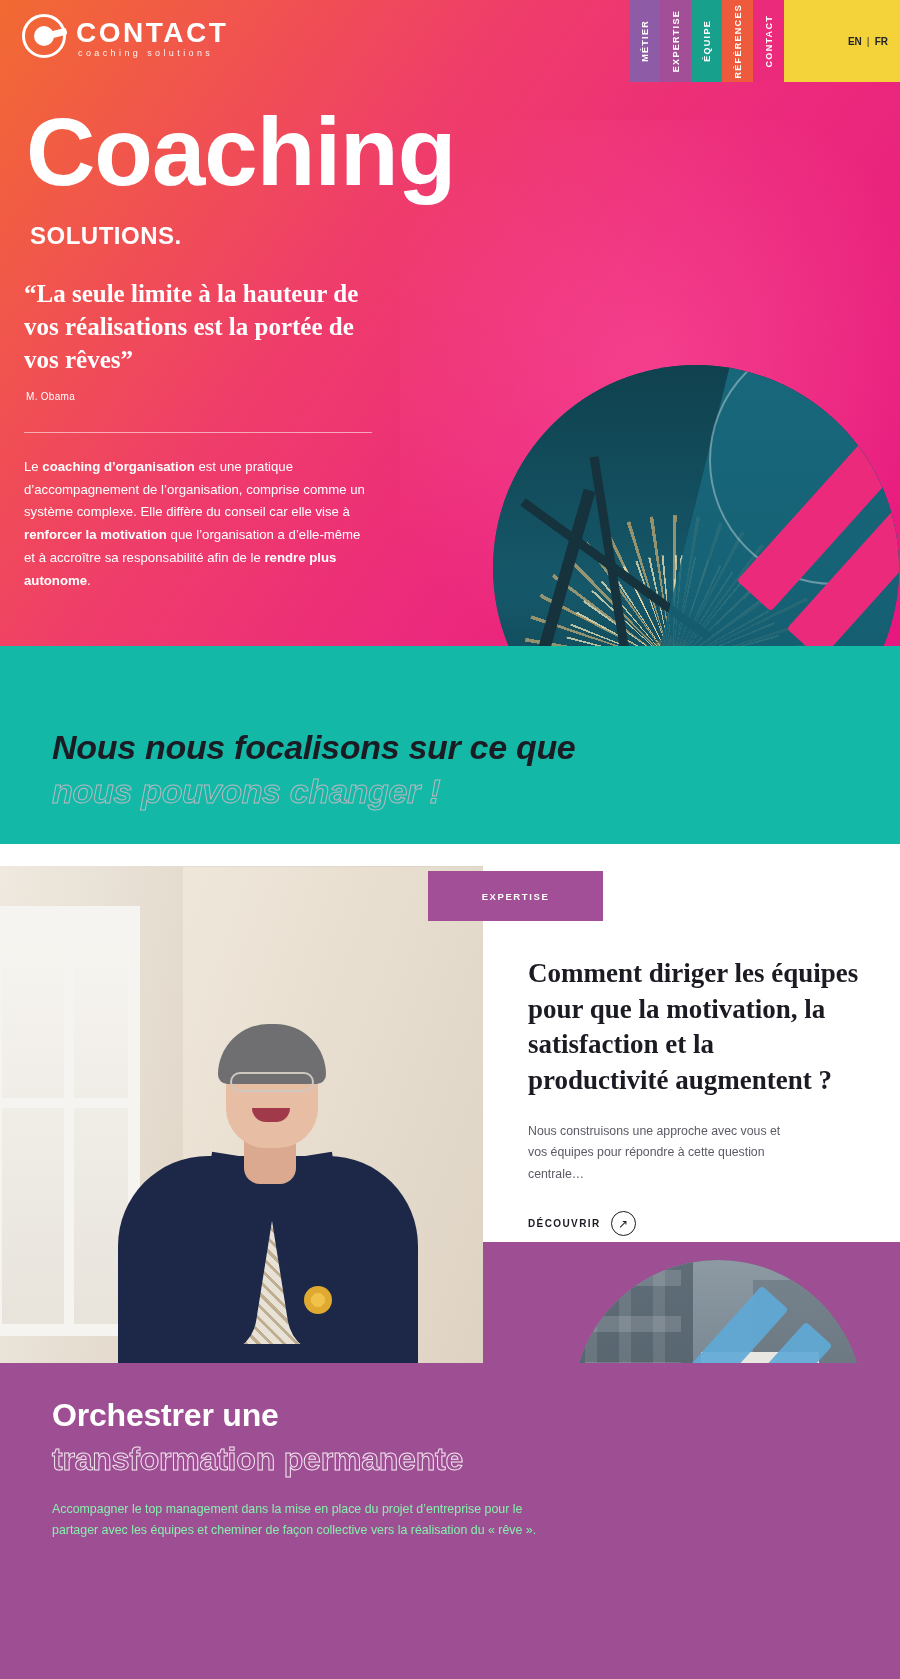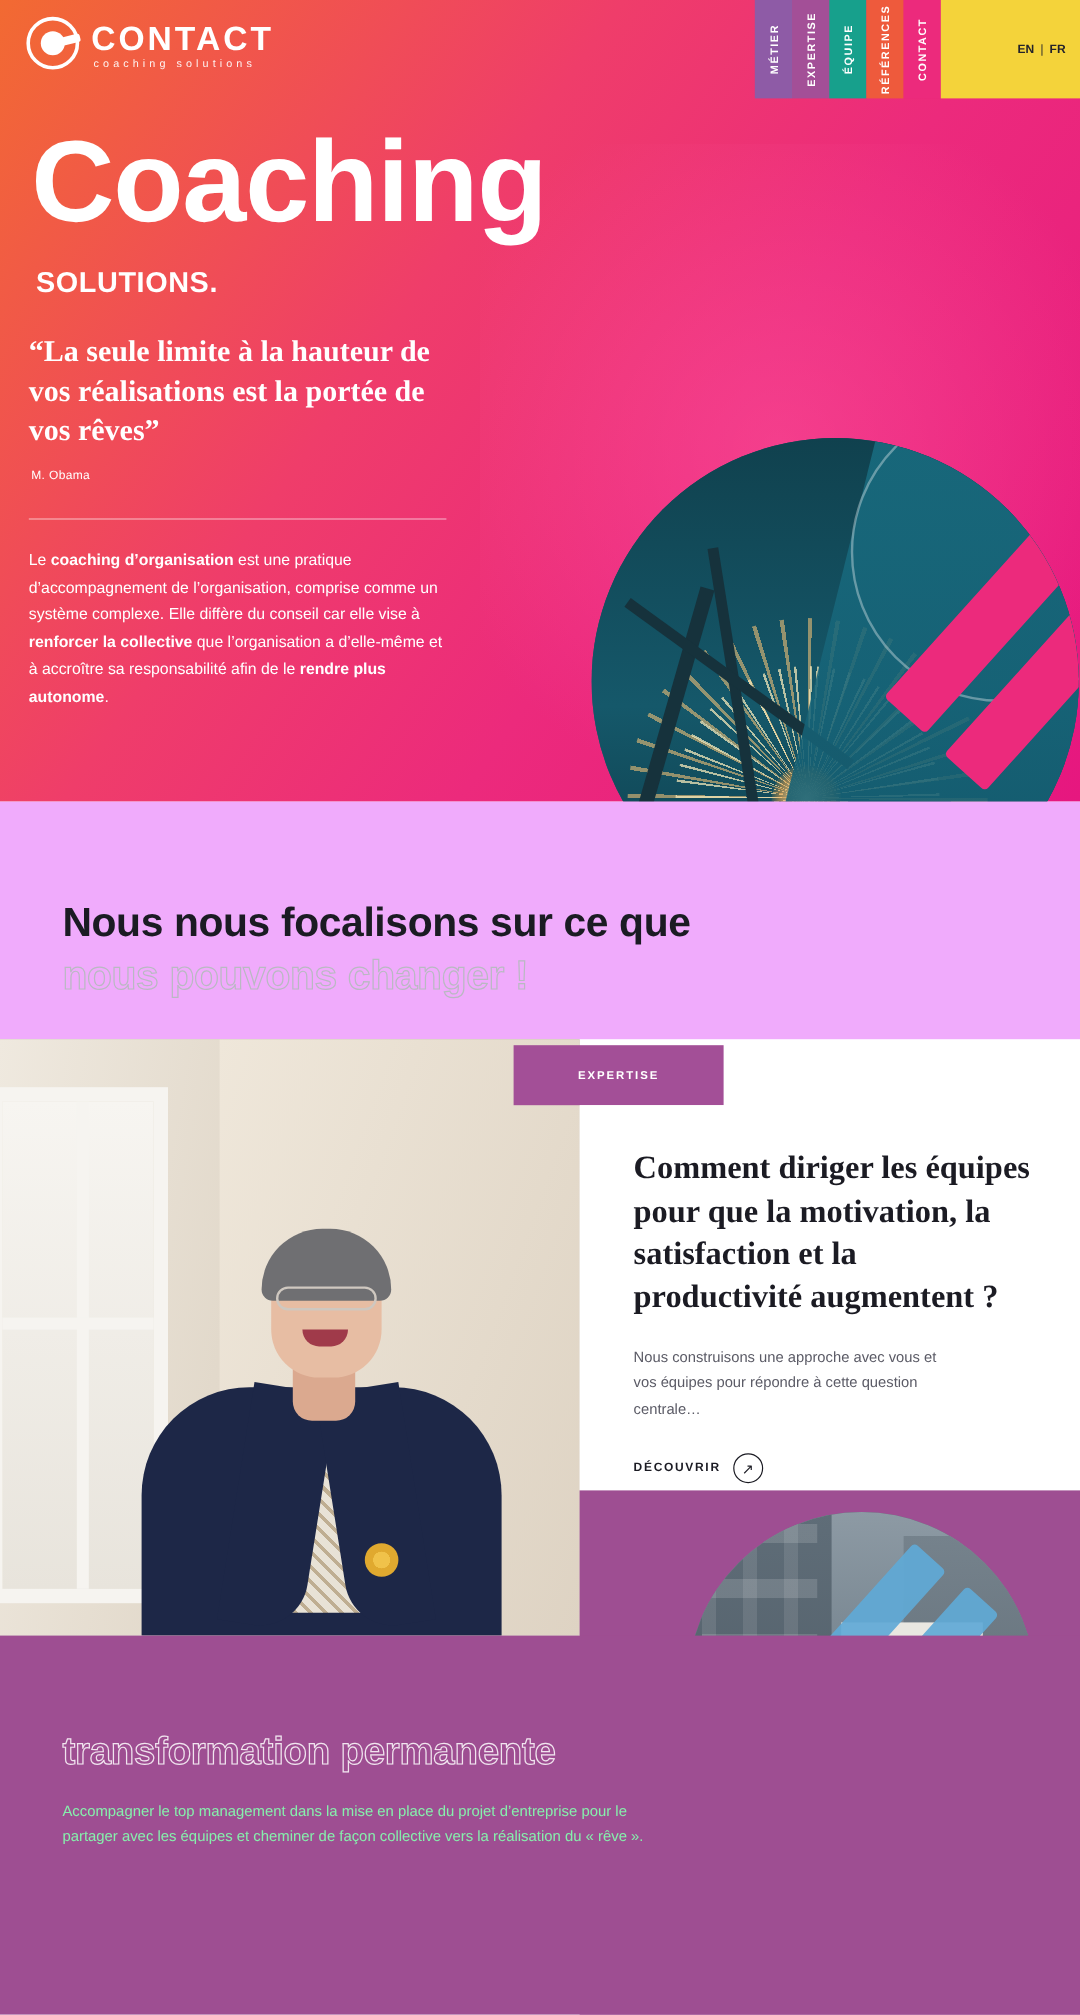--- a/index.html
+++ b/index.html
@@ -249,24 +249,25 @@
     position: absolute;
     right: -60px; top: -30px;
     width: 250px; height: 250px;
     border: 2px solid rgba(255,255,255,.35);
     border-radius: 50%;
   }
 
   
   .focus {
     position: absolute;
-    left: 0; top: 668px;
+    left: 0; top: 646px;
     width: 900px;
     height: 198px;
-    background: #f0abfc;
+    background: #14b8a6;
+    font-style: italic;
   }
   .focus-l1 {
     position: absolute;
     left: 52px; top: 82px;
     color: #1b1b23;
     font-size: 34px;
     font-weight: 700;
     letter-spacing: -.3px;
   }
   .focus-l2 {
@@ -562,21 +563,21 @@
         <span class="sep">|</span>
         <span>FR</span>
       </div>
     </nav>
 
     <h1 class="hero-title">Coaching</h1>
     <div class="hero-sub">SOLUTIONS.</div>
     <blockquote class="hero-quote">“La seule limite à la hauteur de vos réalisations est la portée de vos rêves”</blockquote>
     <div class="hero-quote-author">M. Obama</div>
     <div class="hero-rule"></div>
-    <p class="hero-body">Le <b>coaching d’organisation</b> est une pratique d’accompagnement de l’organisation, comprise comme un système complexe. Elle diffère du conseil car elle vise à <b>renforcer la collective</b> que l’organisation a d’elle-même et à accroître sa responsabilité afin de le <b>rendre plus autonome</b>.</p>
+    <p class="hero-body">Le <b>coaching d’organisation</b> est une pratique d’accompagnement de l’organisation, comprise comme un système complexe. Elle diffère du conseil car elle vise à <b>renforcer la motivation</b> que l’organisation a d’elle-même et à accroître sa responsabilité afin de le <b>rendre plus autonome</b>.</p>
 
     <div class="hero-circle">
       <div class="hc-sky"></div>
       <div class="hc-wheel"></div>
       <div class="hc-wheel2"></div>
       <div class="hc-core"></div>
       <div class="hc-strut s1"></div>
       <div class="hc-strut s2"></div>
       <div class="hc-strut s3"></div>
       <div class="hc-pinkband"></div>
@@ -635,17 +636,18 @@
           <small>THE WAY UP</small>
         </div>
         <div class="pc-dot"></div>
         <div class="pc-stroke ps1"></div>
         <div class="pc-stroke ps2"></div>
       </div>
     </div>
   </section>
 
   <section class="banner">
+    <div class="banner-l1">Orchestrer une</div>
     <div class="banner-l2">transformation permanente</div>
     <p class="banner-text">Accompagner le top management dans la mise en place du projet d’entreprise pour le partager avec les équipes et cheminer de façon collective vers la réalisation du « rêve ».</p>
   </section>
 
 </div>
 
 </body></html>

